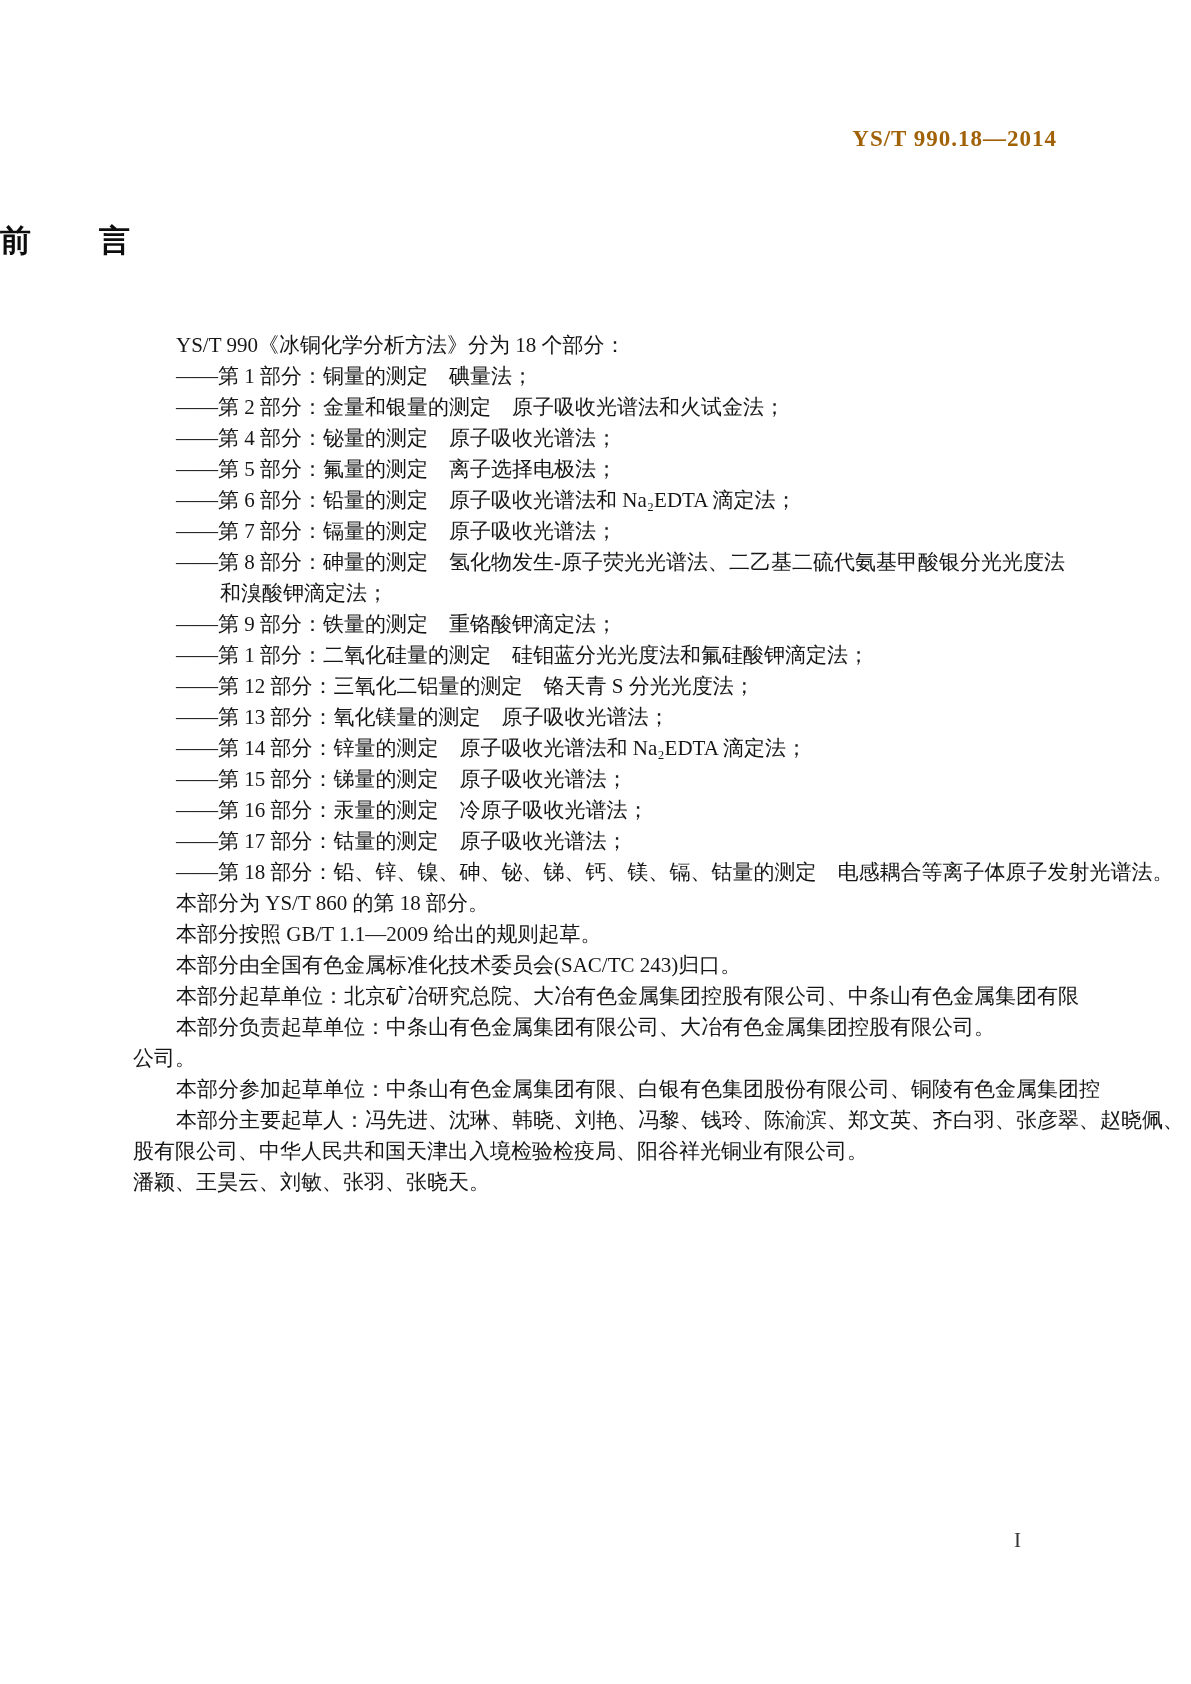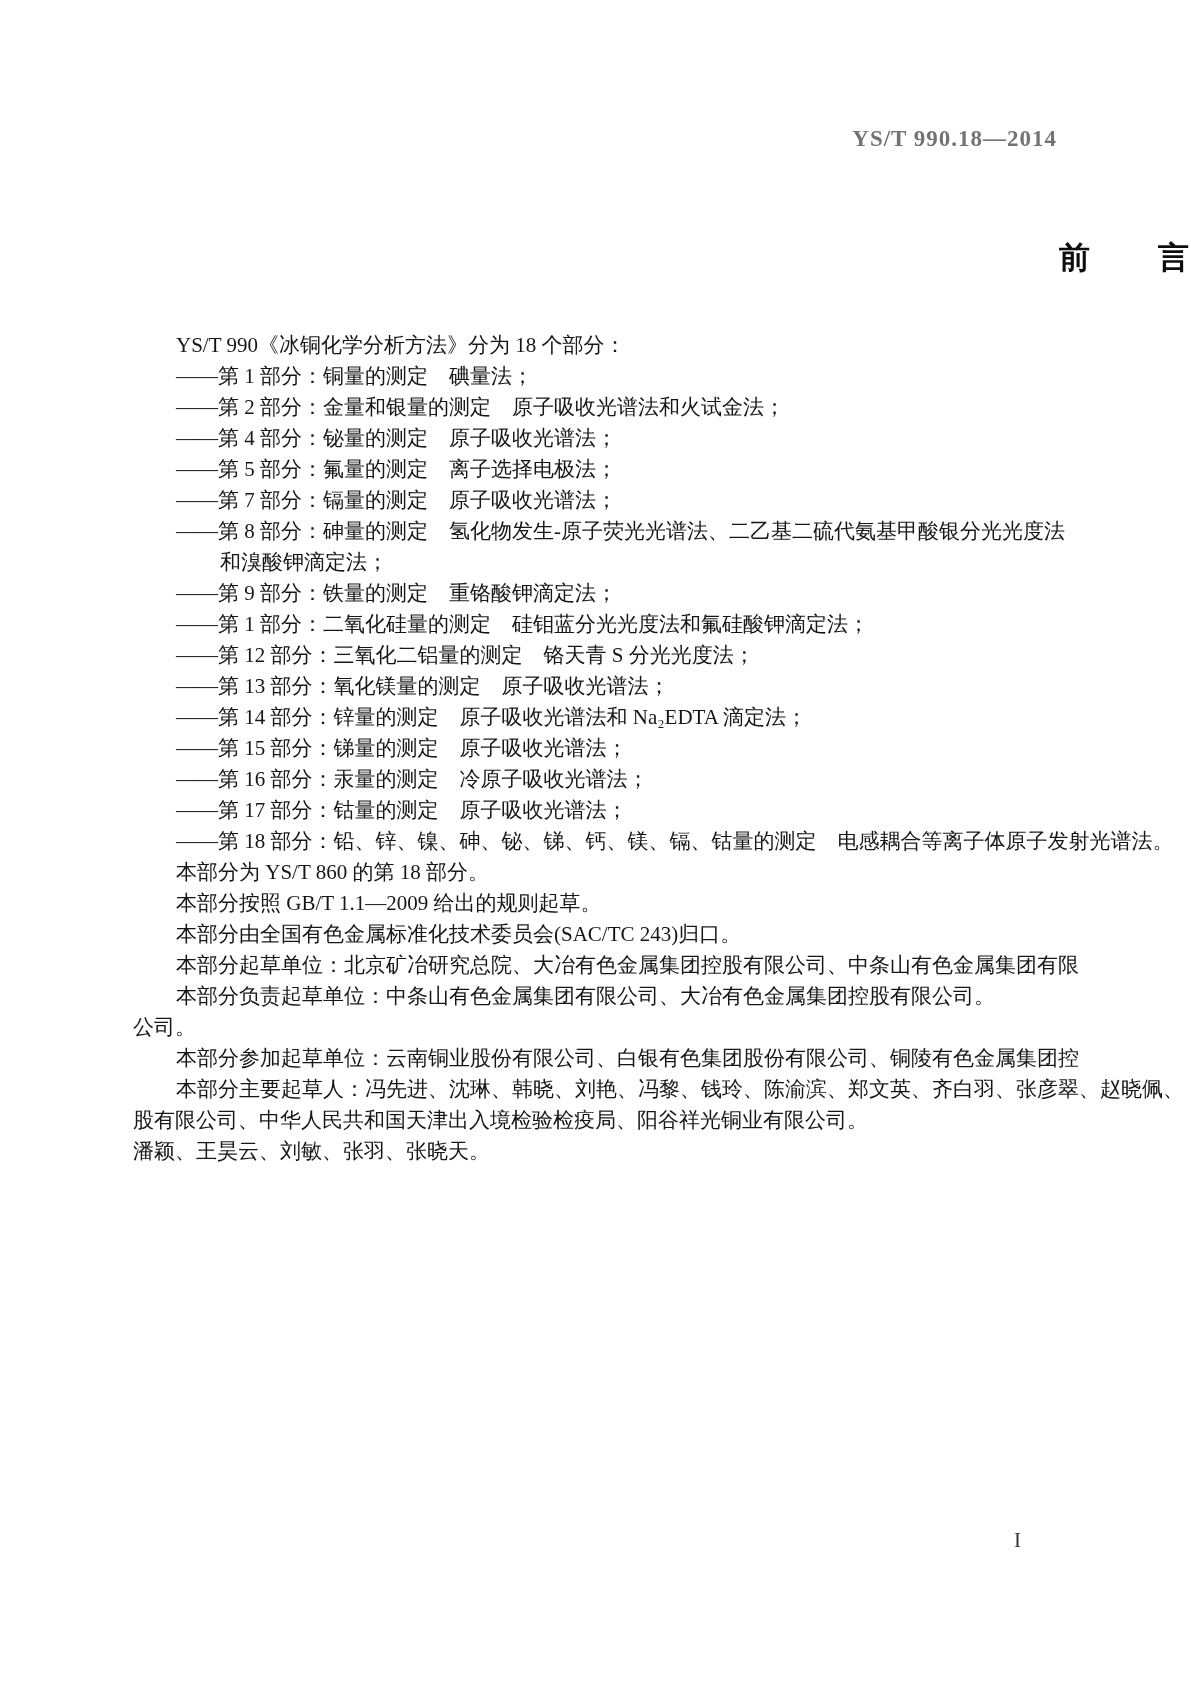--- a/index.html
+++ b/index.html
@@ -12,27 +12,27 @@
     overflow:hidden;
   }
   .page{position:absolute;inset:0;width:1191px;height:1684px;background:#fff;}
   .std-code{
     position:absolute;
     top:126px;right:134px;
     font-family:"Liberation Serif","DejaVu Serif",serif;
     font-weight:bold;
     font-size:23px;
     letter-spacing:1px;
-    color:#737373;
+    color:#a16207;
     white-space:nowrap;
   }
   .doc-title{
     position:absolute;
-    top:237px;left:0;width:100%;
-    text-align:right;
+    top:220px;left:0;width:100%;
+    text-align:left;
     font-family:"Liberation Sans","DejaVu Sans",sans-serif;
     font-weight:bold;
     font-size:31px;
     letter-spacing:2px;
     color:#0d0d0d;
     white-space:pre;
   }
   .textblock{
     position:absolute;
     top:330px;left:133px;
@@ -64,39 +64,40 @@
   <div class="std-code">YS/T 990.18—2014</div>
 
   <div class="doc-title">前　　言</div>
 
   <div class="textblock">
       <div class="line indent">YS/T 990《冰铜化学分析方法》分为 18 个部分：</div>
       <div class="line indent">——第 1 部分：铜量的测定　碘量法；</div>
       <div class="line indent">——第 2 部分：金量和银量的测定　原子吸收光谱法和火试金法；</div>
       <div class="line indent">——第 4 部分：铋量的测定　原子吸收光谱法；</div>
       <div class="line indent">——第 5 部分：氟量的测定　离子选择电极法；</div>
+      <div class="line indent">——第 6 部分：铅量的测定　原子吸收光谱法和 Na₂EDTA 滴定法；</div>
       <div class="line indent">——第 7 部分：镉量的测定　原子吸收光谱法；</div>
       <div class="line indent">——第 8 部分：砷量的测定　氢化物发生-原子荧光光谱法、二乙基二硫代氨基甲酸银分光光度法</div>
       <div class="line hang">和溴酸钾滴定法；</div>
       <div class="line indent">——第 9 部分：铁量的测定　重铬酸钾滴定法；</div>
       <div class="line indent">——第 1 部分：二氧化硅量的测定　硅钼蓝分光光度法和氟硅酸钾滴定法；</div>
       <div class="line indent">——第 12 部分：三氧化二铝量的测定　铬天青 S 分光光度法；</div>
       <div class="line indent">——第 13 部分：氧化镁量的测定　原子吸收光谱法；</div>
       <div class="line indent">——第 14 部分：锌量的测定　原子吸收光谱法和 Na₂EDTA 滴定法；</div>
       <div class="line indent">——第 15 部分：锑量的测定　原子吸收光谱法；</div>
       <div class="line indent">——第 16 部分：汞量的测定　冷原子吸收光谱法；</div>
       <div class="line indent">——第 17 部分：钴量的测定　原子吸收光谱法；</div>
       <div class="line indent">——第 18 部分：铅、锌、镍、砷、铋、锑、钙、镁、镉、钴量的测定　电感耦合等离子体原子发射光谱法。</div>
       <div class="line indent">本部分为 YS/T 860 的第 18 部分。</div>
       <div class="line indent">本部分按照 GB/T 1.1—2009 给出的规则起草。</div>
       <div class="line indent">本部分由全国有色金属标准化技术委员会(SAC/TC 243)归口。</div>
       <div class="line indent">本部分起草单位：北京矿冶研究总院、大冶有色金属集团控股有限公司、中条山有色金属集团有限</div>
       <div class="line indent">本部分负责起草单位：中条山有色金属集团有限公司、大冶有色金属集团控股有限公司。</div>
       <div class="line flush">公司。</div>
-      <div class="line indent">本部分参加起草单位：云南铜业股份有限公司、白银有色集团股份有限公司、铜陵有色金属集团控</div>
+      <div class="line indent">本部分参加起草单位：中条山有色金属集团有限、白银有色集团股份有限公司、铜陵有色金属集团控</div>
       <div class="line indent">本部分主要起草人：冯先进、沈琳、韩晓、刘艳、冯黎、钱玲、陈渝滨、郑文英、齐白羽、张彦翠、赵晓佩、</div>
       <div class="line flush">股有限公司、中华人民共和国天津出入境检验检疫局、阳谷祥光铜业有限公司。</div>
       <div class="line flush">潘颖、王昊云、刘敏、张羽、张晓天。</div>
     </div>
 
   <div class="page-number">I</div>
 
 </div>
 
 </body></html>

